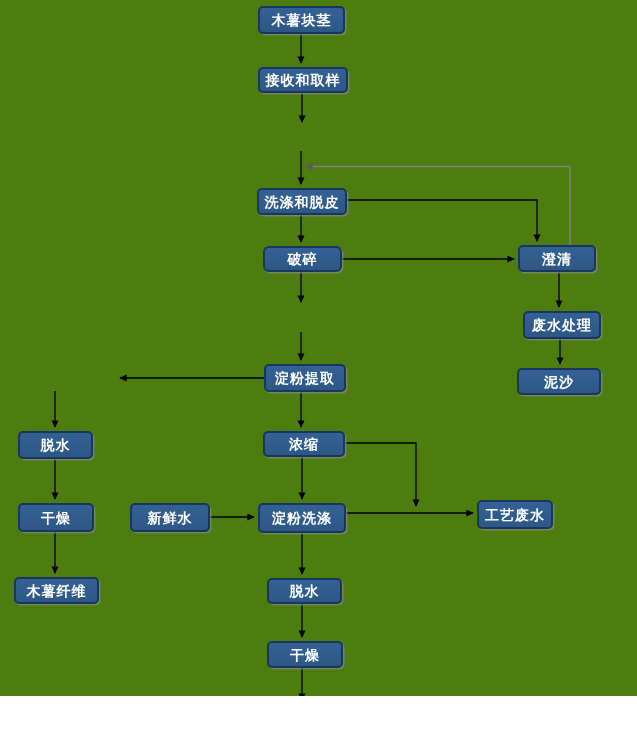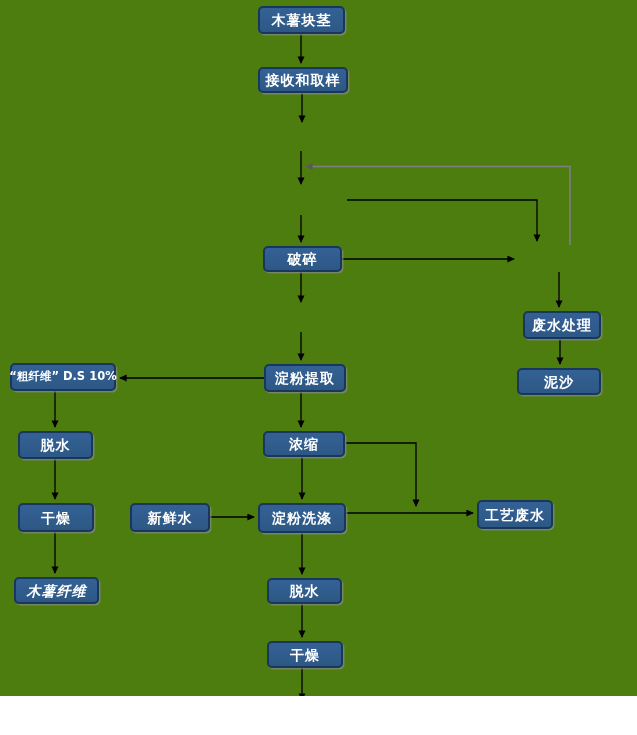--- a/index.html
+++ b/index.html
@@ -61,30 +61,31 @@
     <path d="M210,517 L254,517" fill="none" stroke="#000" stroke-width="1.3" marker-end="url(#ab)"></path>
     <path d="M346,513 L473,513" fill="none" stroke="#000" stroke-width="1.3" marker-end="url(#ab)"></path>
 
     <path d="M302,533 L302,574" fill="none" stroke="#000" stroke-width="1.3" marker-end="url(#ab)"></path>
     <path d="M302,604 L302,637" fill="none" stroke="#000" stroke-width="1.3" marker-end="url(#ab)"></path>
     <path d="M302,668 L302,700" fill="none" stroke="#000" stroke-width="1.3" marker-end="url(#ab)"></path>
   </svg>
 
   <div class="node" style="left:258px;top:6px;width:87px;height:28px;">木薯块茎</div>
   <div class="node" style="left:258px;top:67px;width:90px;height:26px;">接收和取样</div>
-  <div class="node" style="left:263px;top:246px;width:79px;height:26px;">破碎</div>
+  <div class="node" style="left:257px;top:188px;width:90px;height:27px;">洗涤和脱皮</div>
+  <div class="node" style="left:263px;top:246px;width:79px;height:26px;border-radius:6px;">破碎</div>
+  <div class="node" style="left:518px;top:245px;width:78px;height:27px;">澄清</div>
   <div class="node" style="left:523px;top:311px;width:78px;height:28px;">废水处理</div>
   <div class="node" style="left:517px;top:368px;width:84px;height:27px;">泥沙</div>
-  <div class="node small" style="left:10px;top:363px;width:106px;height:28px;">“粗纤维” D.S 10%</div>
   <div class="node" style="left:264px;top:364px;width:82px;height:28px;">淀粉提取</div>
   <div class="node" style="left:18px;top:431px;width:75px;height:28px;">脱水</div>
   <div class="node" style="left:263px;top:431px;width:82px;height:26px;">浓缩</div>
   <div class="node" style="left:18px;top:503px;width:76px;height:29px;">干燥</div>
   <div class="node" style="left:130px;top:503px;width:80px;height:29px;">新鲜水</div>
   <div class="node" style="left:258px;top:503px;width:88px;height:30px;">淀粉洗涤</div>
   <div class="node" style="left:477px;top:500px;width:76px;height:29px;">工艺废水</div>
-  <div class="node" style="left:14px;top:577px;width:85px;height:27px;font-style:italic;">木薯纤维</div>
+  <div class="node" style="left:14px;top:577px;width:85px;height:27px;">木薯纤维</div>
   <div class="node" style="left:267px;top:578px;width:75px;height:26px;">脱水</div>
   <div class="node" style="left:267px;top:641px;width:76px;height:27px;">干燥</div>
   <div class="node" style="left:269px;top:704px;width:75px;height:26px;">淀粉</div>
 
   <div id="bottom-rule"></div>
 </div>
 
 </body></html>

